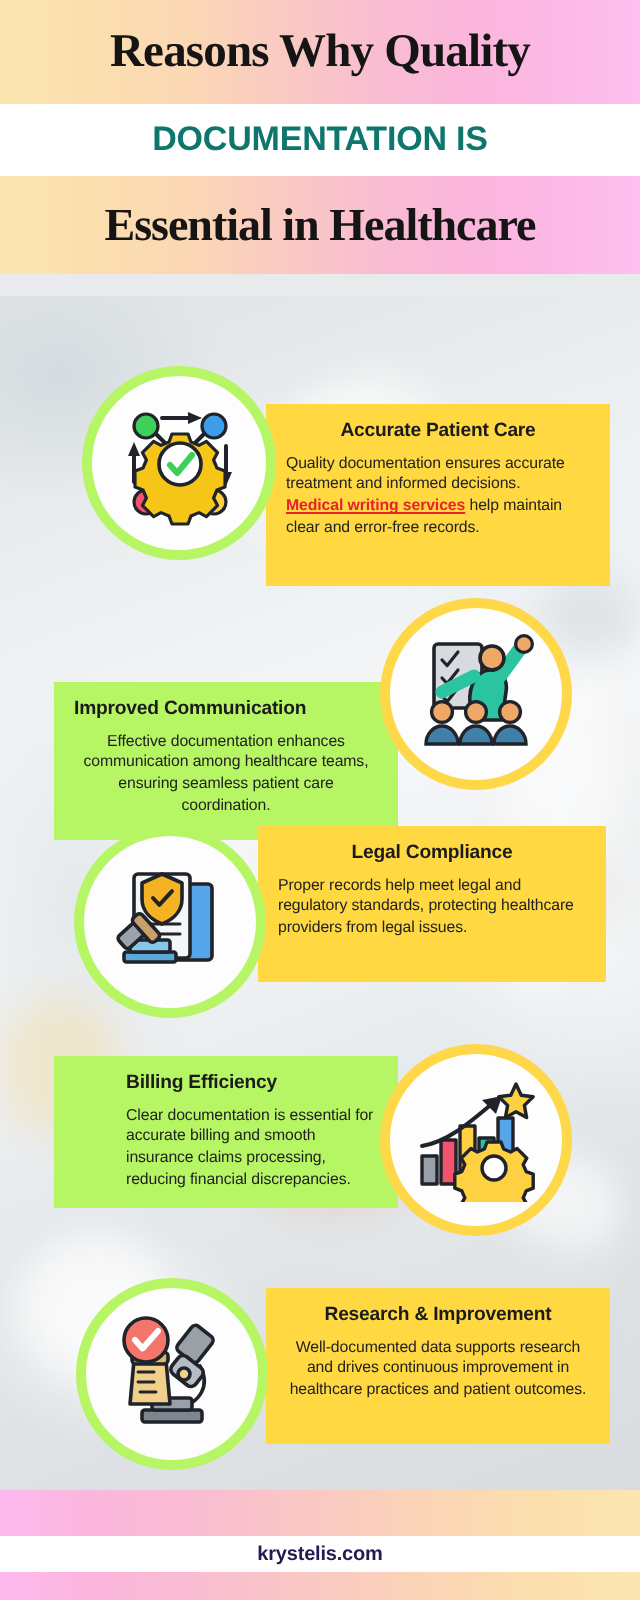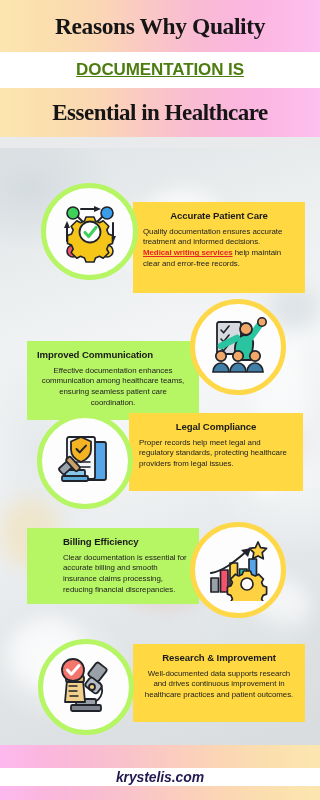--- a/index.html
+++ b/index.html
@@ -21,22 +21,22 @@
     display:flex; align-items:center; justify-content:center;
   }
   #band1 { top:0;   height:52px; }
   #band2 { top:52px; height:36px; }
   #band3 { top:88px; height:49px; }
   .hdr-line1 {
     font-size:23.5px; font-weight:700; color:#151515;
     letter-spacing:-0.4px; white-space:nowrap;
   }
   .hdr-line2 {
-    font-size:17px; font-weight:700; color:#4d7c0f;
-    letter-spacing:-0.1px; white-space:nowrap;text-decoration:underline;
+    font-size:17px; font-weight:700; color:#0f766e;
+    letter-spacing:-0.1px; white-space:nowrap;
   }
   .hdr-line3 {
     font-size:23px; font-weight:700; color:#151515;
     letter-spacing:-0.5px; white-space:nowrap;
   }
 
   
   #bodybg {
     position:absolute; left:0; top:148px; width:320px; height:597px;
     background:
@@ -80,21 +80,21 @@
   .ft-band {
     position:absolute; left:0; width:320px;
     background:linear-gradient(90deg,#fdb9ee 0%,#fbb6dd 14%,#f9bcd2 30%,#fac8c4 48%,#fbd4b6 66%,#fbdfae 84%,#fce6b0 100%);
   }
   #fbandA { top:745px; height:23px; }
   #fwhite {
     position:absolute; left:0; top:768px; width:320px; height:18px;
     background:#fff; display:flex; align-items:center; justify-content:center;
   }
   #fbandB { top:786px; height:14px; }
-  .ftxt { font-size:14px; font-weight:700; color:#231a52; letter-spacing:-0.1px;font-style:italic; }
+  .ftxt { font-size:10px; font-weight:700; color:#231a52; letter-spacing:-0.1px; }
 </style>
 </head>
 <body>
 
 <div id="page">
 
   <div class="hdr-band" id="band1">
     <div class="hdr-line1">Reasons Why Quality</div>
   </div>
   <div class="hdr-white" id="band2">

